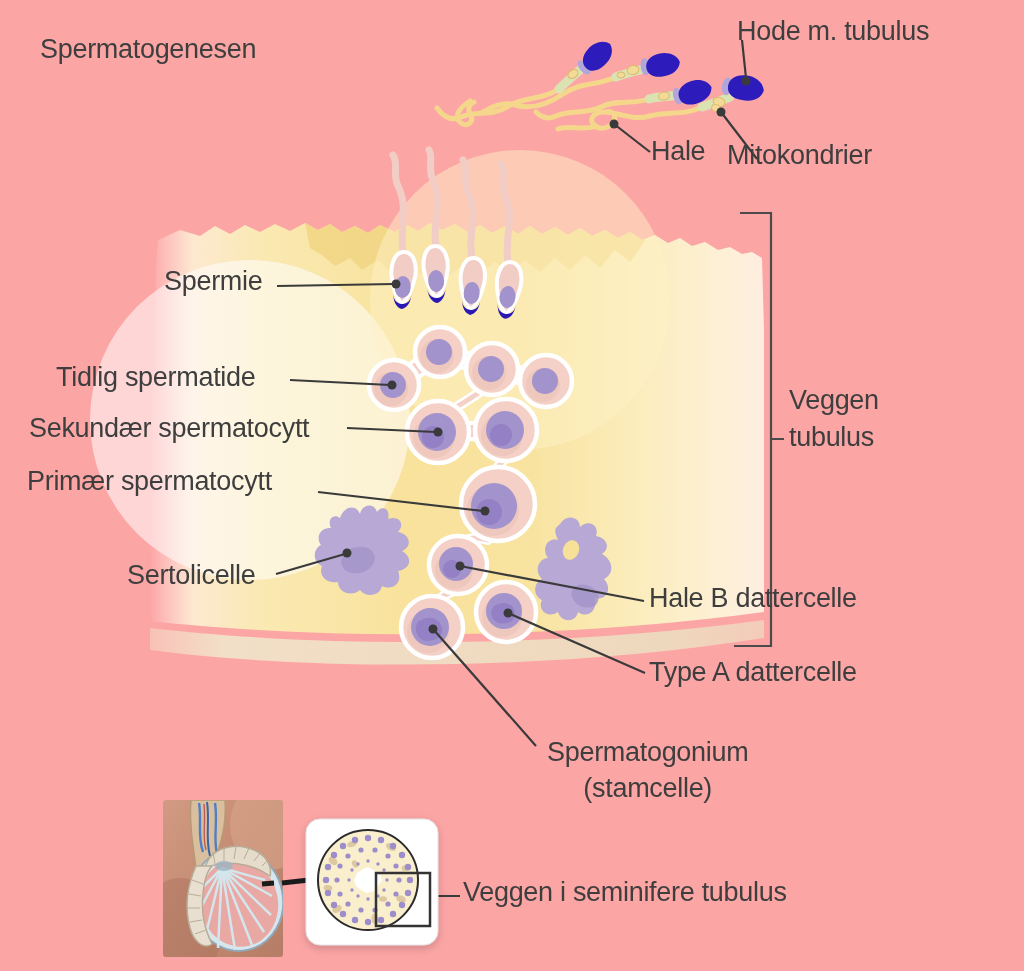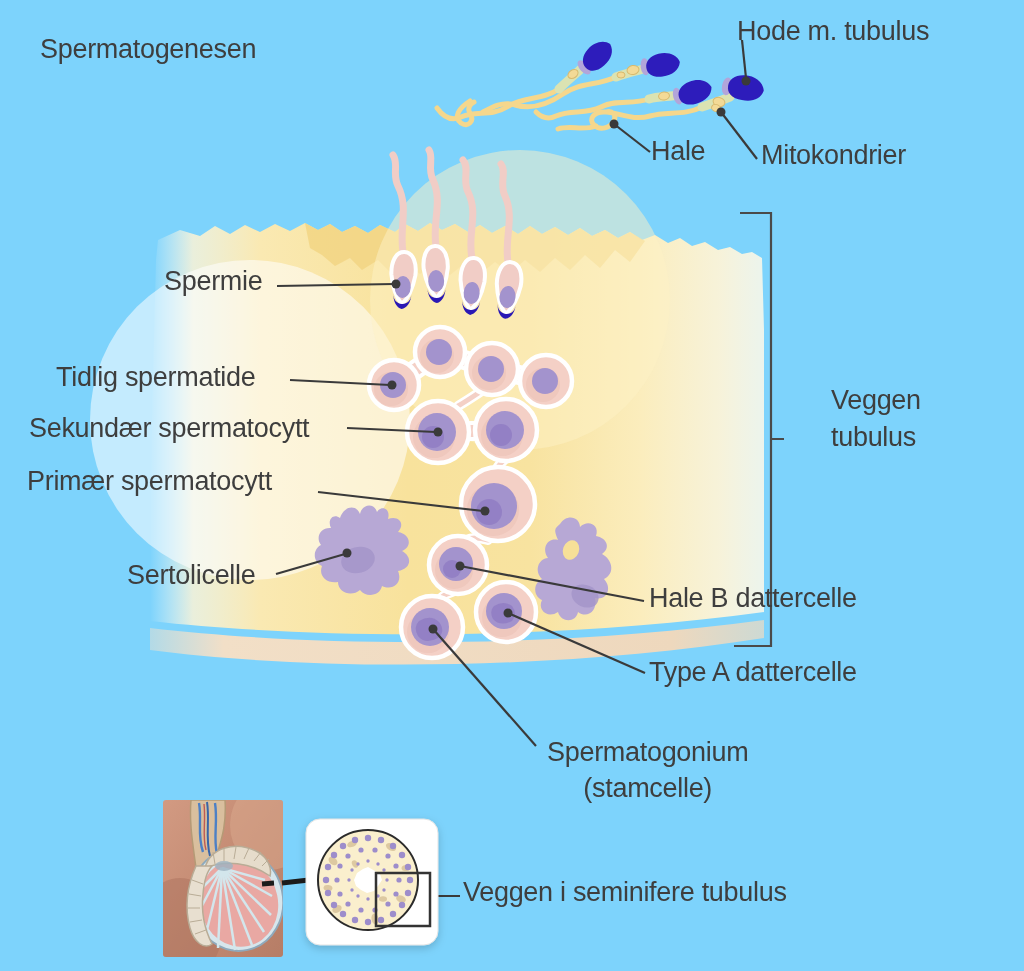--- a/index.html
+++ b/index.html
@@ -1,16 +1,16 @@
 <!DOCTYPE html>
 <html style="--text: #3e3e3e; --line: #3a3a3a; --acrosome: #2d1cbb; --acrosome-embedded: #2a18b5; --neck-band: #b2a5da; --midpiece-green: #dbe3b2; --tail-yellow: #f5d78c; --mito: #f3da96; --sperm-pink: #f1cdc6; --cell-pink: #f4d0c6; --cell-pink-dark: #eabfb4; --nucleus: #a393cd; --nucleus-dark: #8d7ac1; --sertoli: #b7a8d5; --sertoli-dark: #a294c8; --wall-yellow: #f7e098; --wall-top: #f2d584; --membrane: #f1dec6; --circle-fill: #faefcd; --circle-dot: #9d8dcb; --circle-blob: #d9c49c;"><head>
 <meta charset="utf-8">
 <style>
   html,body{margin:0;padding:0;background:#fff;}
-  #stage{position:relative;width:1024px;height:971px;background:#7dd3fc;overflow:hidden;
+  #stage{position:relative;width:1024px;height:971px;background:#fca5a5;overflow:hidden;
          font-family:"Liberation Sans",sans-serif;}
   #art{position:absolute;left:0;top:0;}
   .label{position:absolute;font-size:27px;line-height:1.15;letter-spacing:-0.3px;
          color:var(--text,#3e3e3e);white-space:nowrap;}
   .label .ln{display:block;}
   .v-block{line-height:37px;}
   .s-block{line-height:36px;text-align:center;}
   
   .cell-body{fill:var(--cell-pink,#f4d0c6);stroke:#fff;stroke-width:4.5;}
   .cell-shade{fill:var(--cell-pink-dark,#eabfb4);opacity:.5;}
@@ -384,27 +384,27 @@
     </g>
     <path fill="#ffffff" d="M368,867 L375,871 380,874 382,880 378,886 374,891
       367,893 361,890 356,886 354,880 357,873 363,869 Z"></path>
     <rect x="376" y="873" width="54" height="53" fill="none" stroke="#333" stroke-width="2.5"></rect>
   </g>
 </svg>
 
 <div class="label" style="left:40px;top:34px;">Spermatogenesen</div>
 <div class="label" style="left:737px;top:16px;">Hode m. tubulus</div>
 <div class="label" style="left:651px;top:136px;">Hale</div>
-<div class="label" style="left:761px;top:140px;">Mitokondrier</div>
+<div class="label" style="left:727px;top:140px;">Mitokondrier</div>
 <div class="label" style="left:164px;top:266px;">Spermie</div>
 <div class="label" style="left:29px;top:413px;">Sekundær spermatocytt</div>
 <div class="label" style="left:56px;top:362px;">Tidlig spermatide</div>
 <div class="label" style="left:27px;top:466px;text-align:center;">Primær spermatocytt</div>
 <div class="label" style="left:127px;top:560px;">Sertolicelle</div>
-<div class="label v-block" style="left:831px;top:382px;">
+<div class="label v-block" style="left:789px;top:382px;">
   <span class="ln">Veggen</span>
   <span class="ln">tubulus</span>
 </div>
 <div class="label" style="left:649px;top:583px;">Hale B dattercelle</div>
 <div class="label" style="left:649px;top:657px;">Type A dattercelle</div>
 <div class="label s-block" style="left:547px;top:734px;">
   <span class="ln">Spermatogonium</span>
   <span class="ln">(stamcelle)</span>
 </div>
 <div class="label" style="left:463px;top:877px;">Veggen i seminifere tubulus</div>

